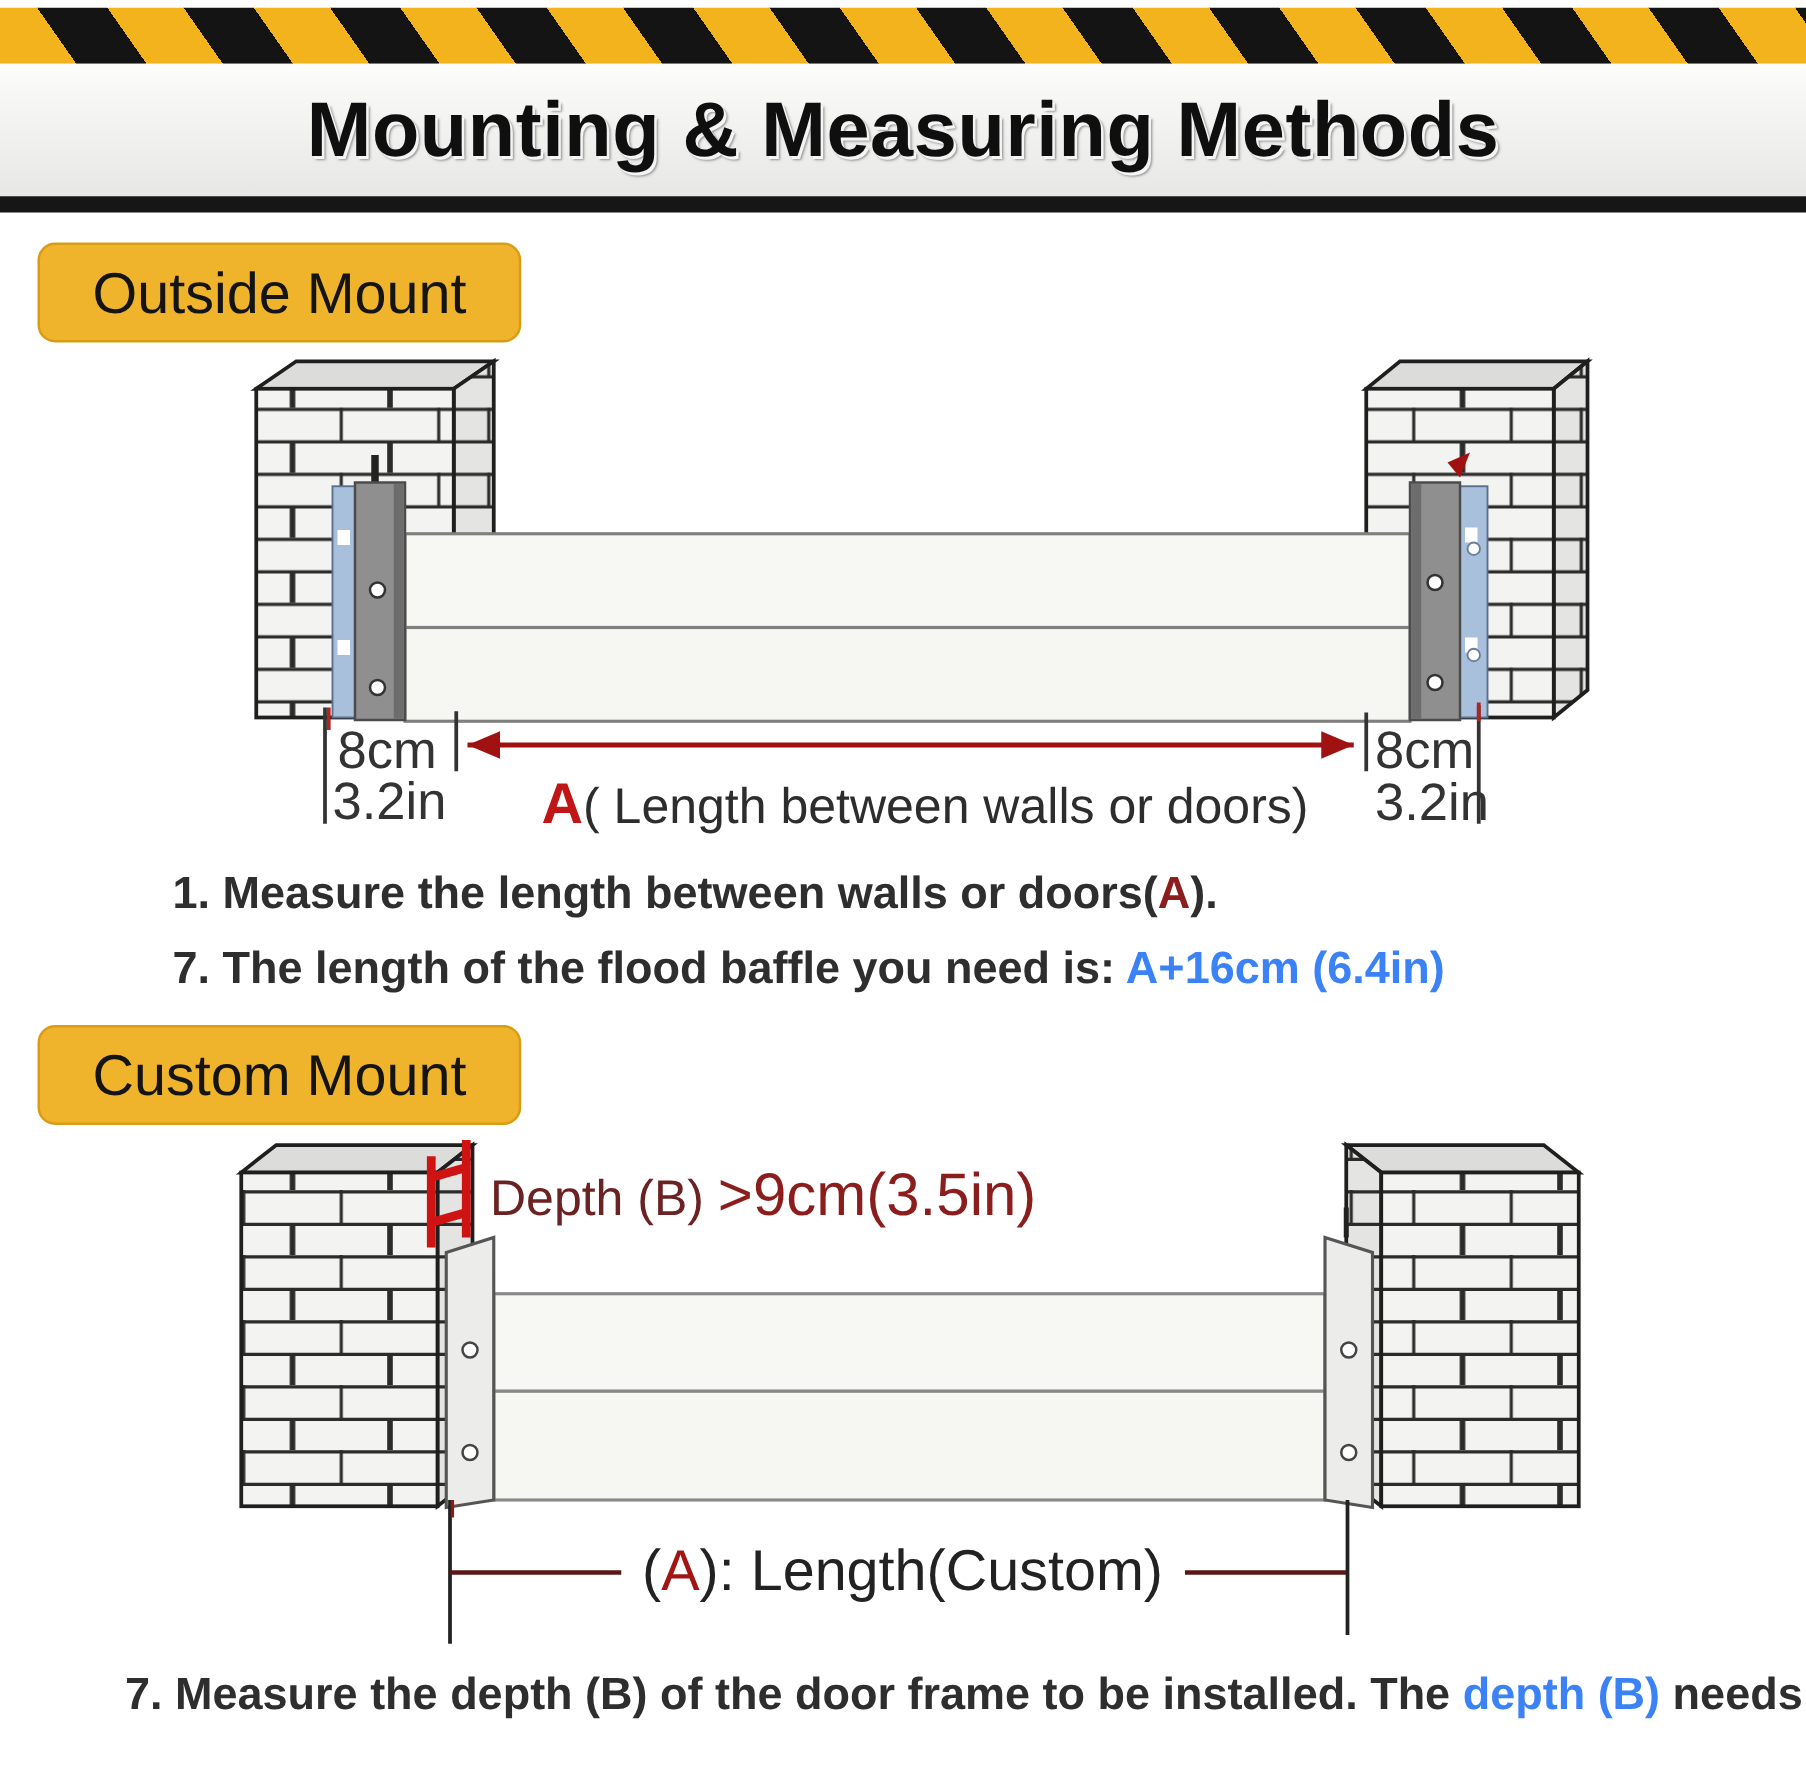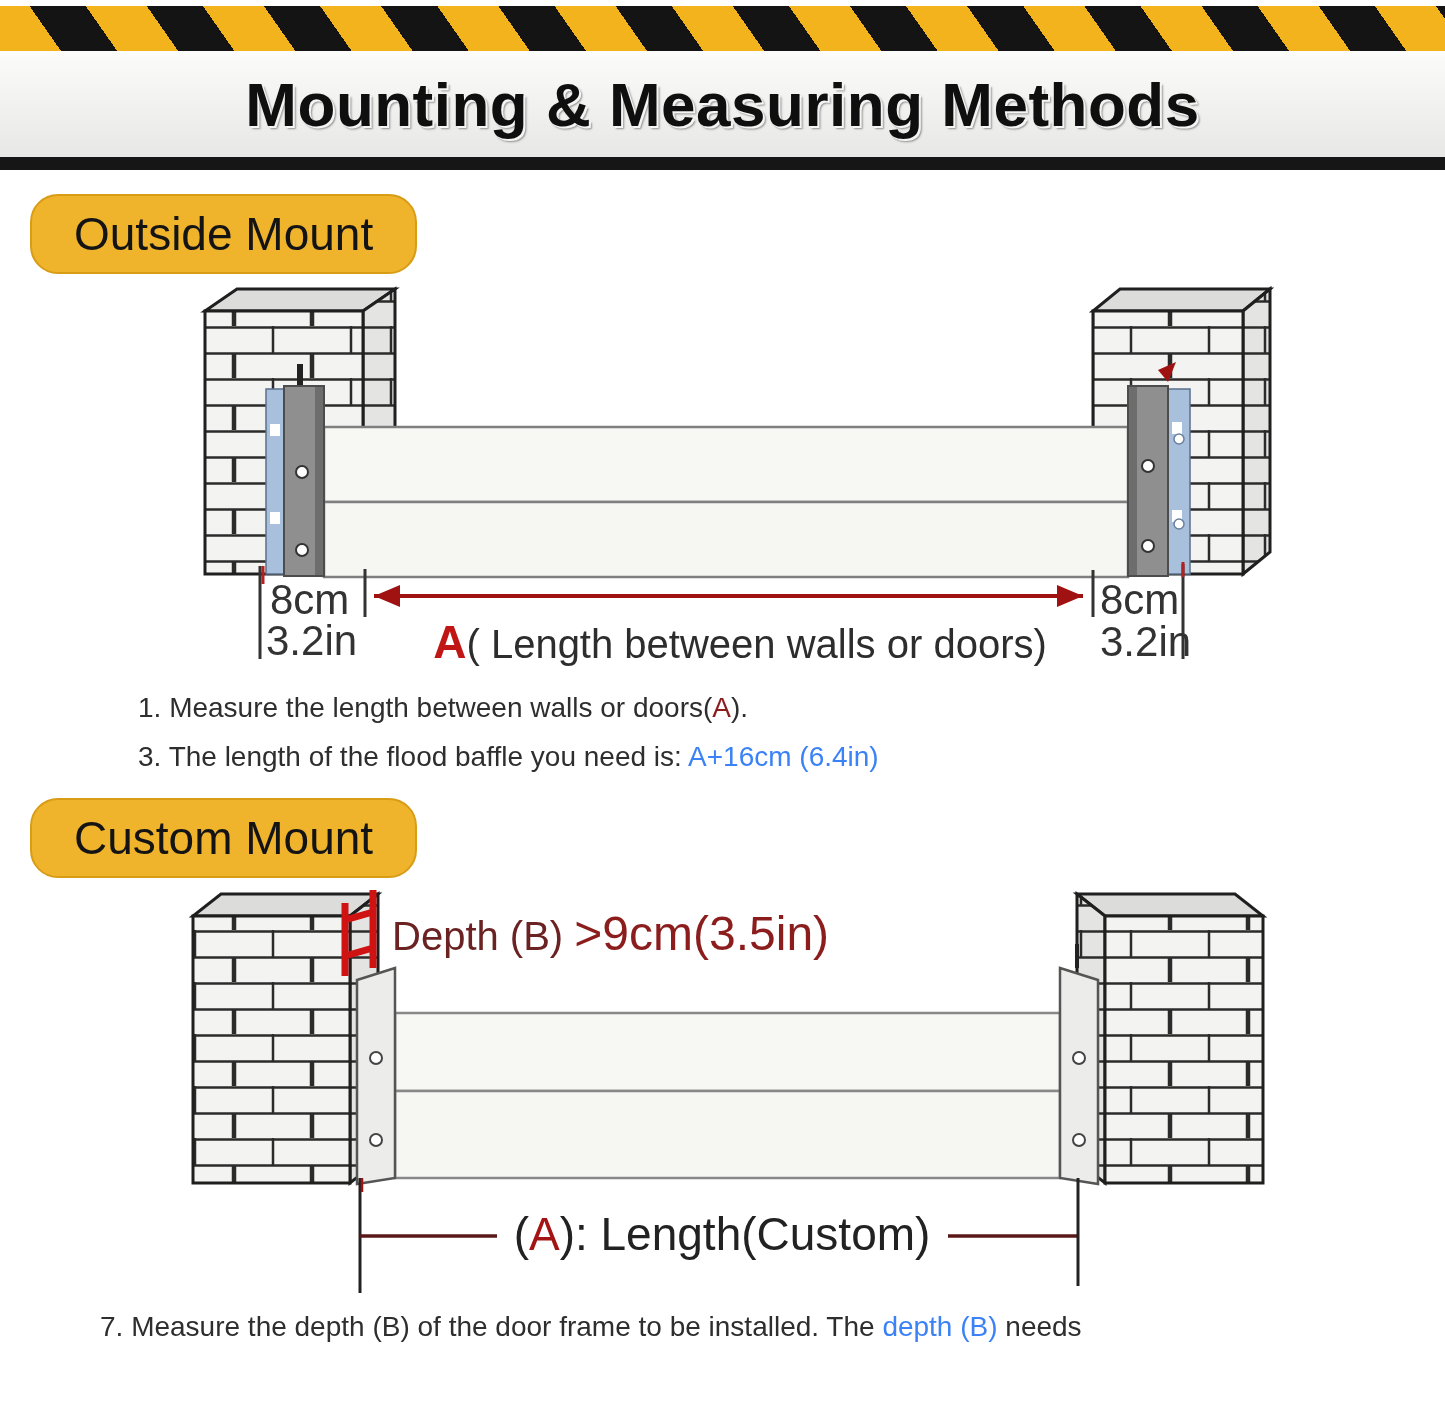--- a/index.html
+++ b/index.html
@@ -17,29 +17,29 @@
     background:linear-gradient(#fcfcfb,#e7e7e5);
   }
   .title-band h1{
     margin:0;font-size:62px;font-weight:bold;color:#0f0f0f;letter-spacing:.5px;
     text-shadow:2px 2px 0 rgba(255,255,255,.9),3px 3px 2px rgba(70,70,70,.55);
   }
   .black-bar{height:13px;background:#161616;}
   
   .mount-label{
     display:inline-block;margin:24px 0 0 30px;
-    background:#f0b42c;border:2px solid #d89c15;border-radius:28px;
+    background:#f0b42c;border:2px solid #d89c15;border-radius:14px;
     padding:11px 42px;font-size:46px;color:#141414;
   }
   .mount-label.inside{margin-top:12px;}
   
   svg{display:block;}
   svg text{font-family:"Liberation Sans", sans-serif;}
   
-  .steps{font-size:28px;color:#2e2e2e;line-height:1.38;}
+  .steps{font-size:36px;color:#2e2e2e;line-height:1.38;font-weight:bold;}
   .steps.outside{padding-left:138px;margin-top:6px;}
   .steps.inside{padding-left:100px;margin-top:2px;}
   .steps p{margin:10px 0;}
   .hl{color:#3b82f6;}
   .hl-letter{color:#8c1d1d;}
 </style>
 </head>
 <body>
 
 
@@ -127,21 +127,21 @@
     <text x="270" y="340" font-size="42" fill="#333">8cm</text>
     <text x="266" y="381" font-size="42" fill="#333">3.2in</text>
     <text x="1100" y="340" font-size="42" fill="#333">8cm</text>
     <text x="1100" y="382" font-size="42" fill="#333">3.2in</text>
     <text x="740" y="384" text-anchor="middle"><tspan font-size="46" font-weight="bold" fill="#c11616">A</tspan><tspan font-size="40" fill="#2d2d2d">( Length between walls or doors)</tspan></text>
   </g>
 </svg>
 
 <div class="steps outside">
   <p><span>1. Measure the length between walls or doors(</span><span class="hl-letter">A</span><span>).</span></p>
-  <p><span>3. The length of the flood baffle you need is: </span><span class="hl">A+16cm (6.4in)</span></p>
+  <p><span>7. The length of the flood baffle you need is: </span><span class="hl">A+16cm (6.4in)</span></p>
 </div>
 
 
 <div class="mount-label inside">Custom Mount</div>
 
 <svg width="1445" height="420" viewBox="0 0 1445 420">
 
   <g>
     <polygon points="193,38 350,38 378,16 221,16" fill="#dcdcda" stroke="#1f1f1f" stroke-width="3"></polygon>
     <polygon points="350,38 378,16 378,283 350,305" fill="url(#bricksSide)" stroke="#1f1f1f" stroke-width="3"></polygon>

